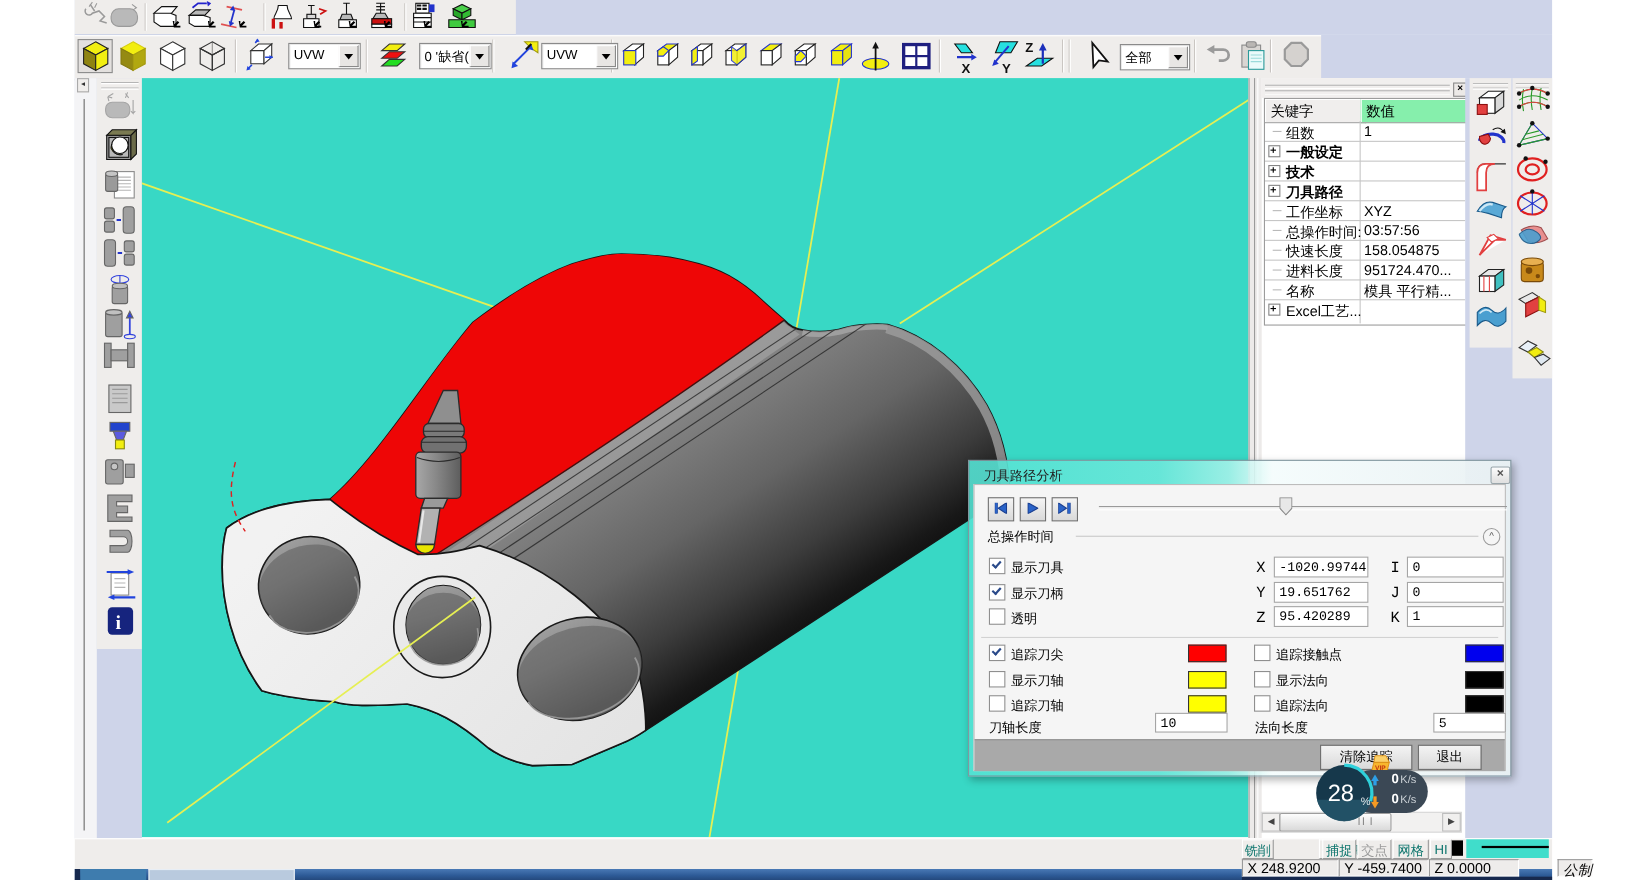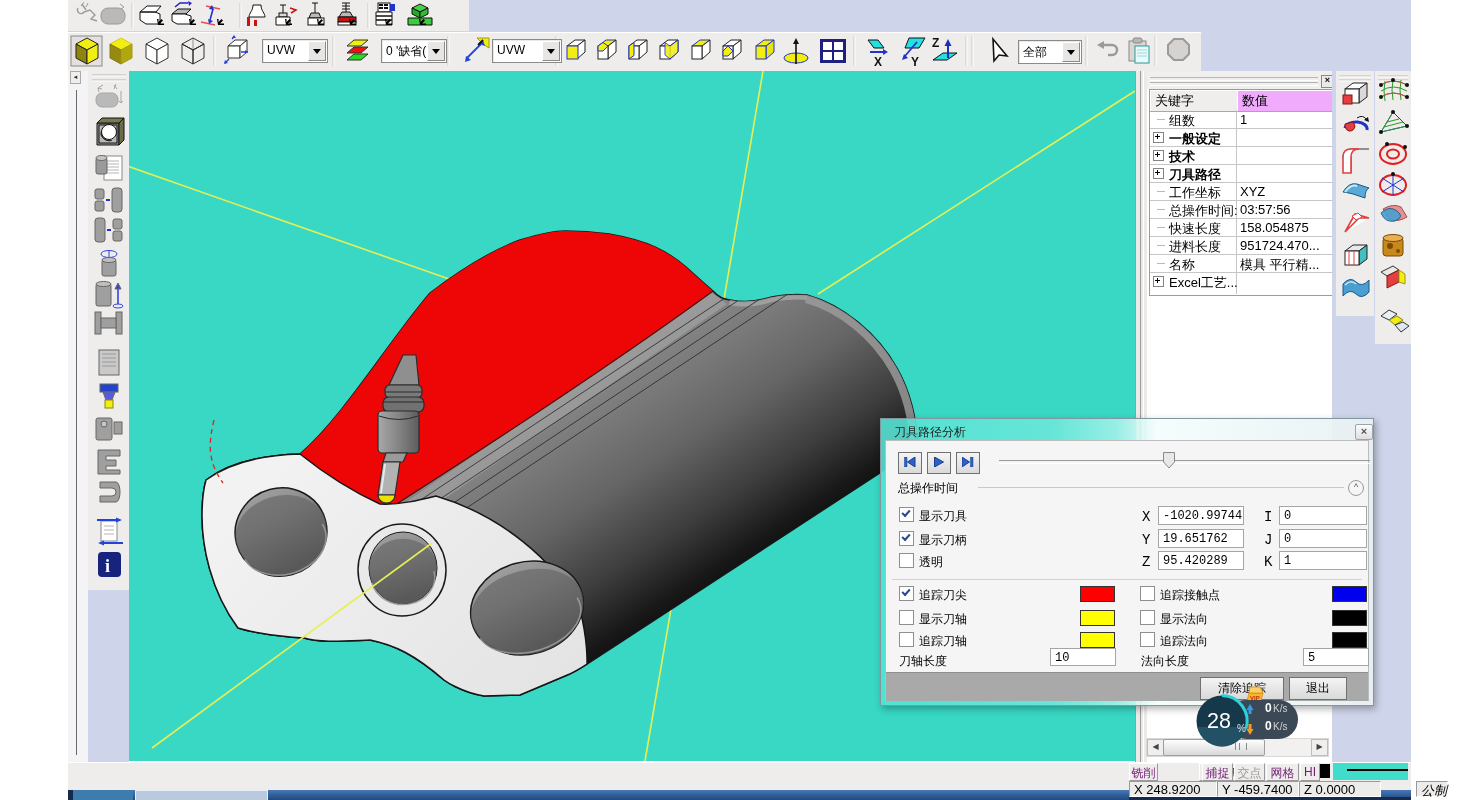--- a/index.html
+++ b/index.html
@@ -4,21 +4,21 @@
   font-family:"Liberation Sans",sans-serif;}
 .abs{position:absolute;}
 .tb{background:#efedeb;}
 .dd{position:absolute;height:22px;background:#fff;border:1px solid #8a8a8a;
   box-shadow:inset 1px 1px 0 #5a5a5a22;font-size:12px;color:#000;}
 .ddt{position:absolute;left:4px;top:3px;}
 .ddb{position:absolute;right:1px;top:1px;bottom:1px;width:16px;background:#e8e6e4;
   border:1px solid #fff;border-right-color:#8a8a8a;border-bottom-color:#8a8a8a;}
 .ddb:after{content:"";position:absolute;left:4px;top:7px;border:4px solid transparent;border-top:5px solid #000;}
 .cell1{position:absolute;top:763px;height:15px;background:#efedeb;border:1px solid #fff;
- border-right-color:#9a9a9a;border-bottom-color:#9a9a9a;font-size:12px;color:#701a75;
+ border-right-color:#9a9a9a;border-bottom-color:#9a9a9a;font-size:12px;color:#0f766e;
  text-align:center;padding-top:1px;}
 .cell2{position:absolute;top:781px;height:14px;background:#eeeceb;border:1px solid #9a9a9a;
  border-right-color:#fff;border-bottom-color:#fff;font-size:13px;color:#000;padding:0 0 0 4px;}
 .ck{position:absolute;width:13px;height:13px;background:#fff;border:1px solid #8f8f8f;}
 .ck.on:after{content:"";position:absolute;left:2px;top:2px;width:6px;height:3px;
  border-left:2px solid #2a4a8a;border-bottom:2px solid #2a4a8a;transform:rotate(-48deg);}
 .dlbl{position:absolute;font-size:12px;color:#000;}
 .sw{position:absolute;width:33px;height:14px;border:1px solid #333;}
 .fld{position:absolute;background:#fff;border:1px solid #a5a5a5;font-family:"Liberation Mono",monospace;
  font-size:12px;color:#000;padding:2px 0 0 4px;}
@@ -461,21 +461,21 @@
 
 <div class="abs" style="left:1147px;top:71px;width:185px;height:691px;background:#fff;"></div>
 <div class="abs" id="proppanel">
   <div class="abs" style="left:1147px;top:71px;width:185px;height:18px;background:#f1efee;"></div>
   <div class="abs" style="left:1150px;top:77px;width:168px;height:2px;border-top:1px solid #b5b5b5;box-shadow:0 1px 0 #fff;"></div>
   <div class="abs" style="left:1150px;top:82px;width:168px;height:2px;border-top:1px solid #b5b5b5;box-shadow:0 1px 0 #fff;"></div>
   <div class="abs" style="left:1321px;top:75px;width:11px;height:11px;background:#ece9e7;border:1px solid #8a8a8a;font-size:9px;line-height:9px;text-align:center;color:#000;font-weight:bold;">×</div>
 
   <div class="abs" style="left:1149px;top:89px;width:184px;height:205px;border:1px solid #9c9c9c;background:#fff;">
     <div style="position:absolute;left:0;top:0;width:86px;height:19px;background:#f0eeed;border-right:1px solid #a8a8a8;border-bottom:1px solid #a8a8a8;box-shadow:inset 1px 1px 0 #fff;font-size:13px;padding:2px 0 0 5px;">关键字</div>
-    <div style="position:absolute;left:87px;top:0;width:95px;height:19px;background:#f0abfc;border-bottom:1px solid #a8a8a8;box-shadow:inset 1px 1px 0 #fff;font-size:13px;padding:2px 0 0 5px;">数值</div>
+    <div style="position:absolute;left:87px;top:0;width:95px;height:19px;background:#86efac;border-bottom:1px solid #a8a8a8;box-shadow:inset 1px 1px 0 #fff;font-size:13px;padding:2px 0 0 5px;">数值</div>
     <div style="position:absolute;left:86px;top:20px;width:1px;height:184px;background:#c6c6c6;"></div>
     <div class="trow" style="top:20px;">
         <span class="tick"></span>
         <span class="k">组数</span>
         <span class="v">1</span>
       </div>
     <div class="trow" style="top:38px;font-weight:bold;">
         <span class="tplus"></span>
         <span class="k">一般设定</span>
       </div>

